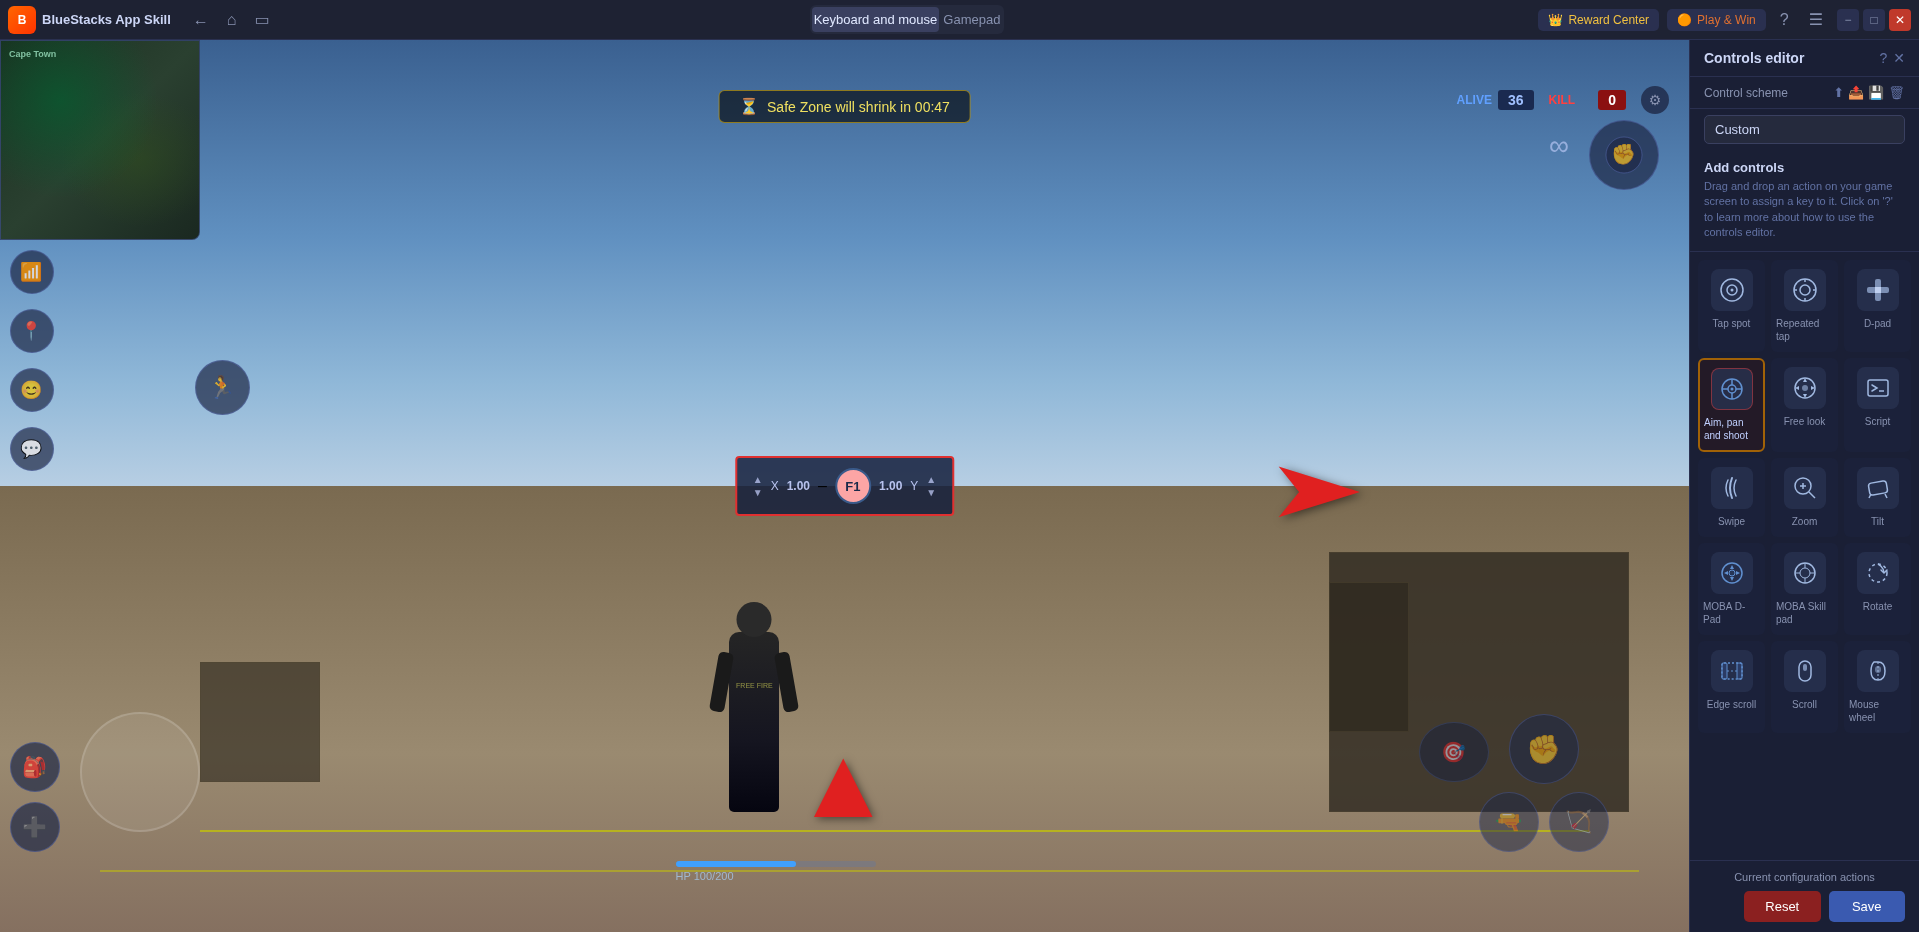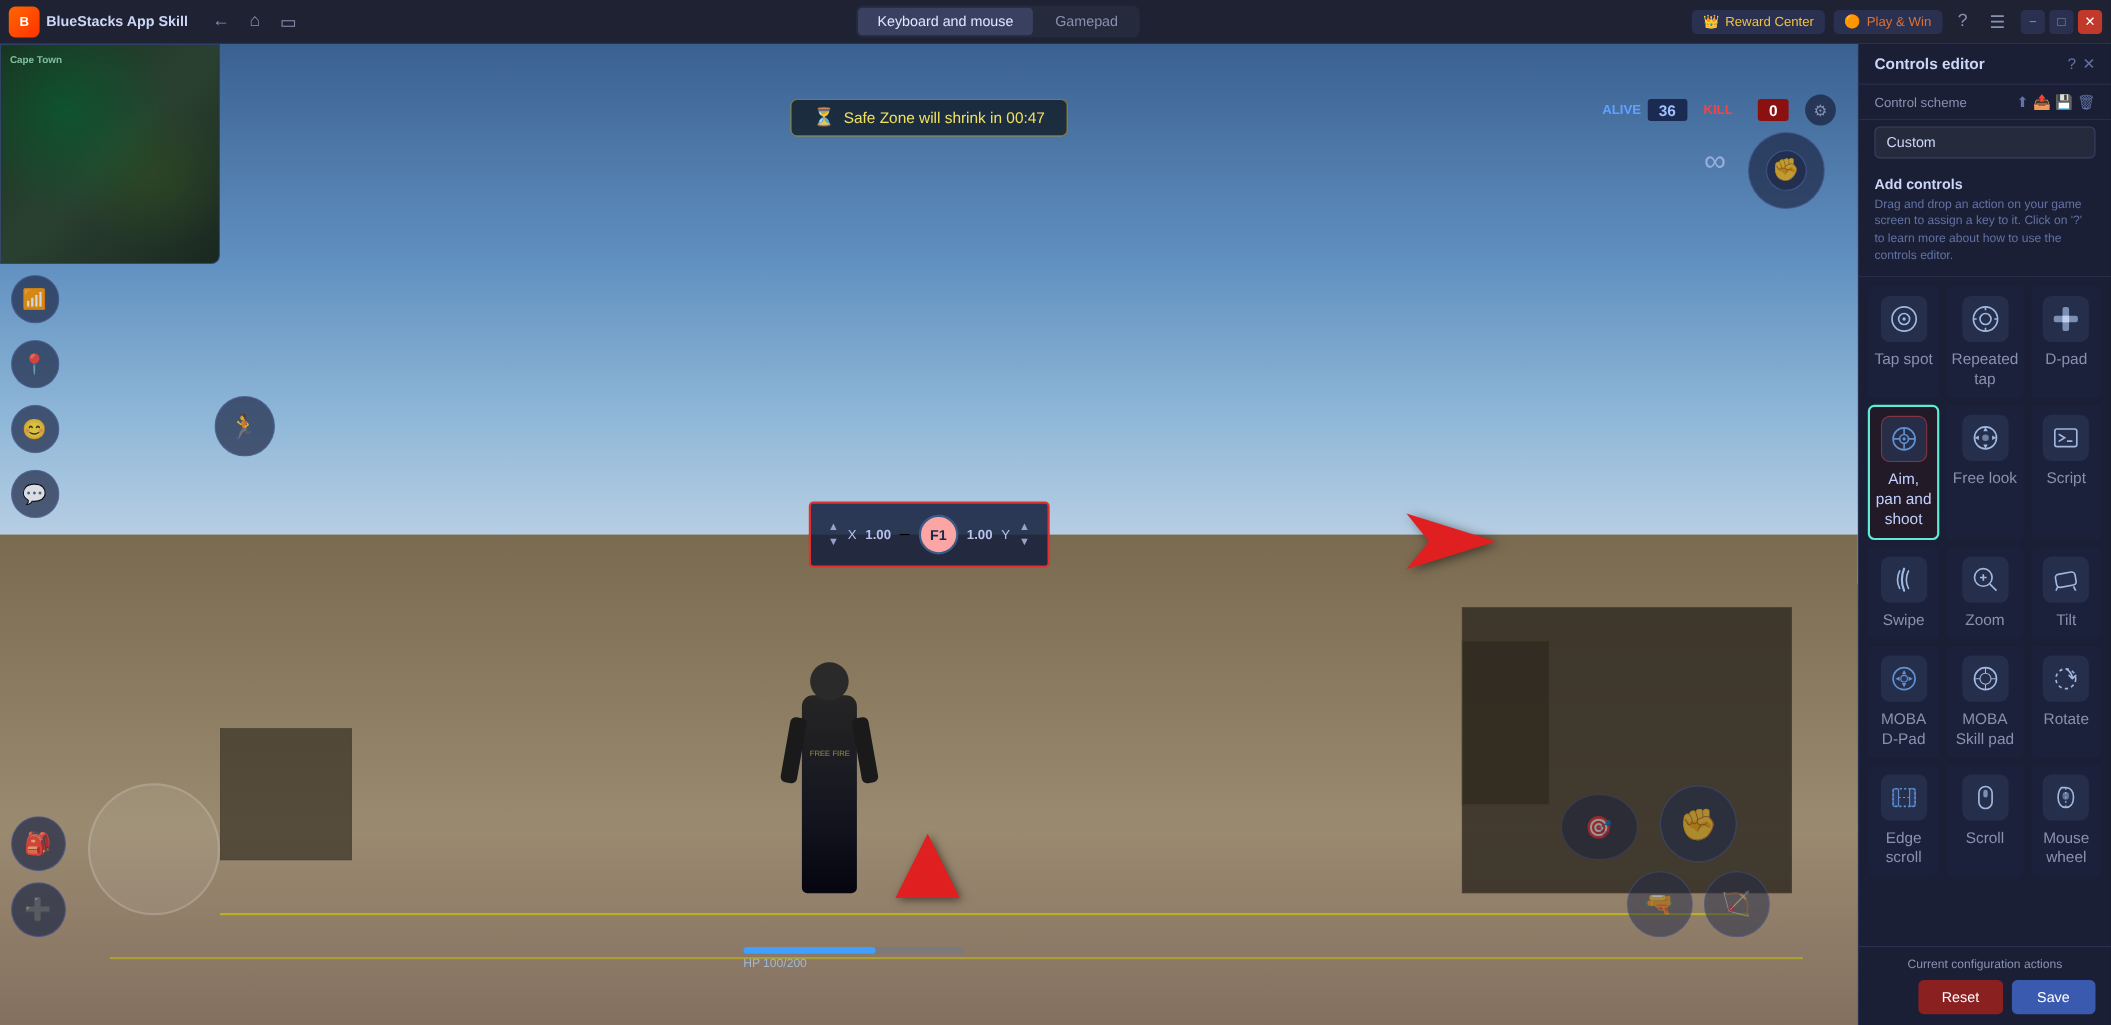--- a/index.html
+++ b/index.html
@@ -28,21 +28,21 @@
     }
     .nav-btn {
       background: none; border: none; color: #8892b0; cursor: pointer;
       font-size: 16px; padding: 4px 6px; border-radius: 4px;
     }
     .spacer { flex: 1; }
     .tab-group {
       display: flex; background: #252a3d; border-radius: 6px; padding: 2px; gap: 2px;
     }
     .tab-item {
-      padding: 5px 18px; border-radius: 4px; font-size: 13px; cursor: pointer; color: #8892b0;
+      padding: 5px 2px; border-radius: 4px; font-size: 13px; cursor: pointer; color: #8892b0;
     }
     .tab-item.active { background: #3a4060; color: #e0e8ff; }
     .right-buttons { display: flex; align-items: center; gap: 8px; }
     .reward-btn {
       display: flex; align-items: center; gap: 5px;
       background: #2a3050; border: none; border-radius: 5px;
       color: #f0c040; font-size: 12px; padding: 4px 10px; cursor: pointer;
     }
     .play-win-btn {
       display: flex; align-items: center; gap: 5px;
@@ -354,39 +354,38 @@
       flex-direction: column;
       align-items: center;
       padding: 8px 4px;
       border-radius: 6px;
       cursor: pointer;
       border: 1px solid transparent;
       background: rgba(30,40,70,0.3);
       gap: 6px;
     }
     .control-item.selected {
-      border: 2px solid #5eead4;
+      border: 2px solid #a16207;
       background: rgba(50,20,20,0.4);
     }
 
     .ctrl-icon {
       width: 42px; height: 42px;
       background: rgba(40,50,80,0.8);
       border-radius: 8px;
       display: flex; align-items: center; justify-content: center;
       color: #a0b8e0;
       font-size: 20px;
       position: relative;
     }
     .ctrl-icon svg { width: 28px; height: 28px; }
 
     .ctrl-label {
       color: #8892b0;
-      font-size: 14px;
-      text-align: center;
+      font-size: 10px;
       line-height: 1.3;
     }
 
     .panel-footer {
       padding: 10px 14px;
       border-top: 1px solid #2a3050;
     }
     .config-label {
       color: #8892b0;
       font-size: 11px;

